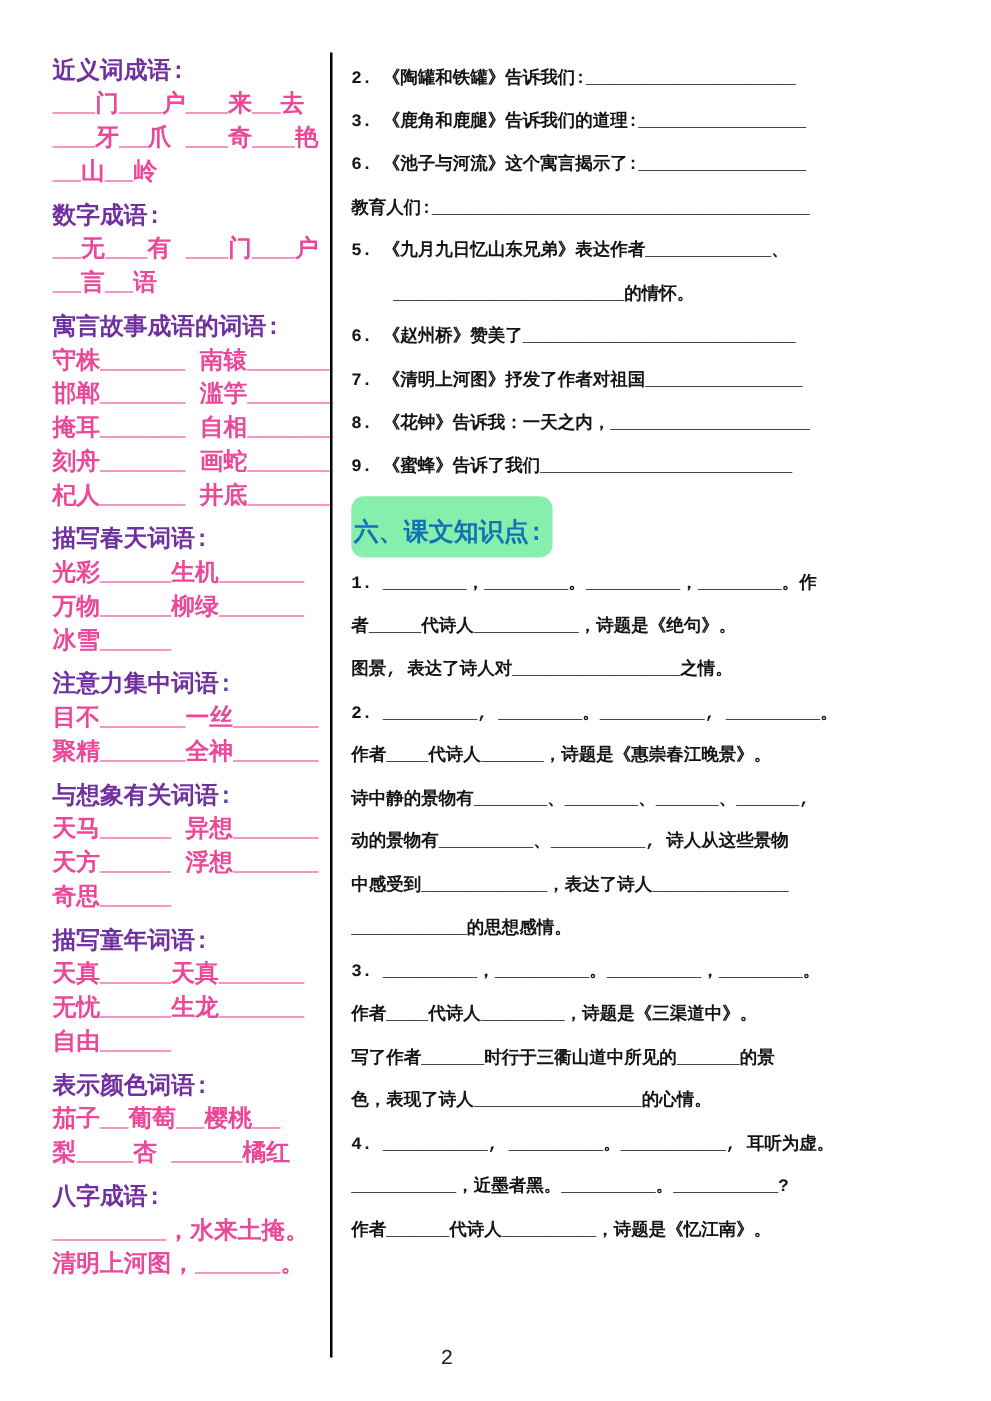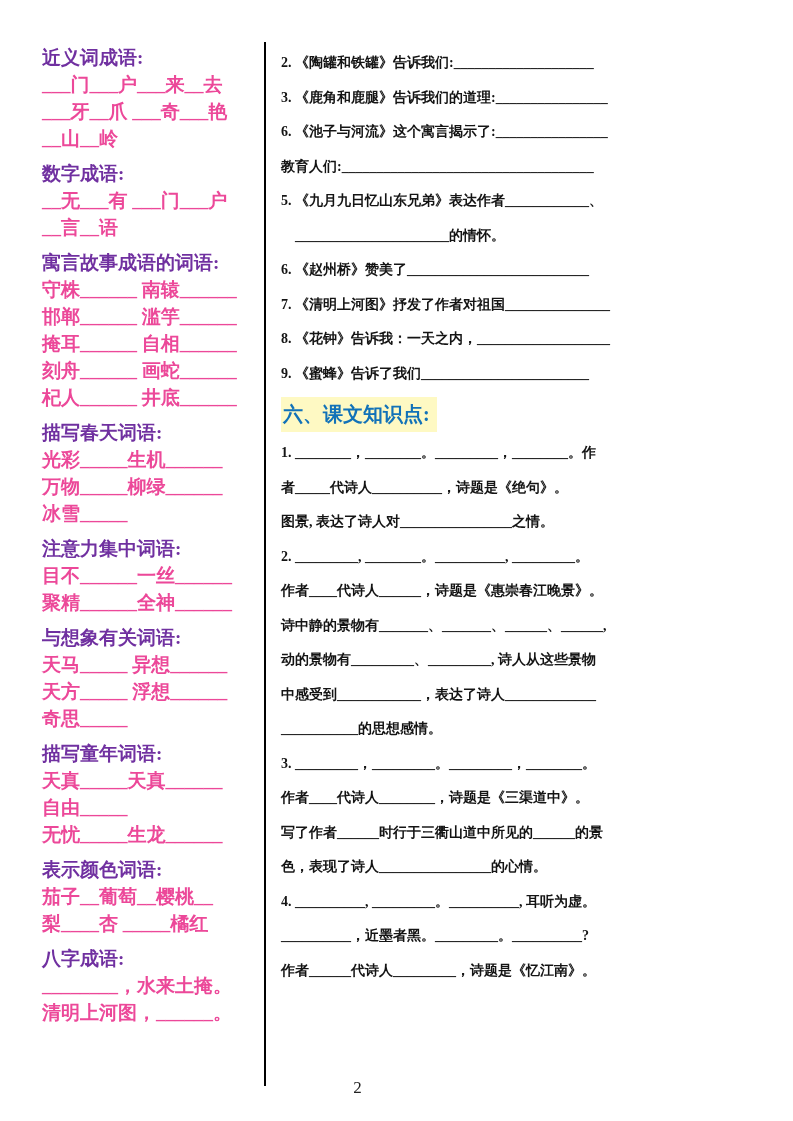--- a/index.html
+++ b/index.html
@@ -1,21 +1,21 @@
 <!DOCTYPE html>
 <html><head>
 <meta charset="utf-8">
 <style>
   html,body{margin:0;padding:0;background:#ffffff;}
   .page{
     position:relative;
     width:715px;height:1121px;
     background:#ffffff;
     overflow:hidden;
-    font-family:Liberation Serif, serif;
+    font-family:Liberation Mono, monospace;
     color:#141414;
   }
   
   .left-col{position:absolute;left:42px;top:44px;width:222px;}
   .word-section{margin:0 0 8px 0;}
   .section-title{
     margin:0;
     color:#7030a0;
     font-size:19px;font-weight:700;line-height:27px;
     white-space:pre;
@@ -28,24 +28,25 @@
   .divider{position:absolute;left:264px;top:42px;width:2px;height:1044px;background:#000000;}
   
   .right-col{position:absolute;left:281px;top:46px;width:492px;}
   .r-line{
     font-size:14px;font-weight:600;line-height:34.5px;
     color:#141414;white-space:pre;
   }
   .kp-header{margin:6px 0 4px 0;line-height:30px;}
   .kp-inner{
     display:inline-block;
-    background:#fef9c3;
+    background:#86efac;
     color:#1272b8;
     font-size:20px;font-weight:700;
-    padding:2px 7px 3px 2px;
+    padding:16px 7px 3px 2px;
+    border-radius:10px;
   }
   .page-num{
     position:absolute;left:0;right:0;top:1078px;
     text-align:center;font-size:17px;color:#222222;
   }
 </style>
 </head>
 <body>
 
 <div class="page">
@@ -110,23 +111,23 @@
   <div class="fill-line">天方_____ 浮想______</div>
 
   <div class="fill-line">奇思_____</div>
 </section>
 
   <section class="word-section">
     <h3 class="section-title">描写童年词语:</h3>
 
   <div class="fill-line">天真_____天真______</div>
 
+  <div class="fill-line">无忧_____生龙______</div>
+
   <div class="fill-line">自由_____</div>
-
-  <div class="fill-line">无忧_____生龙______</div>
 </section>
 
   <section class="word-section">
     <h3 class="section-title">表示颜色词语:</h3>
 
   <div class="fill-line">茄子__葡萄__樱桃__</div>
 
   <div class="fill-line">梨____杏 _____橘红</div>
 </section>
 

